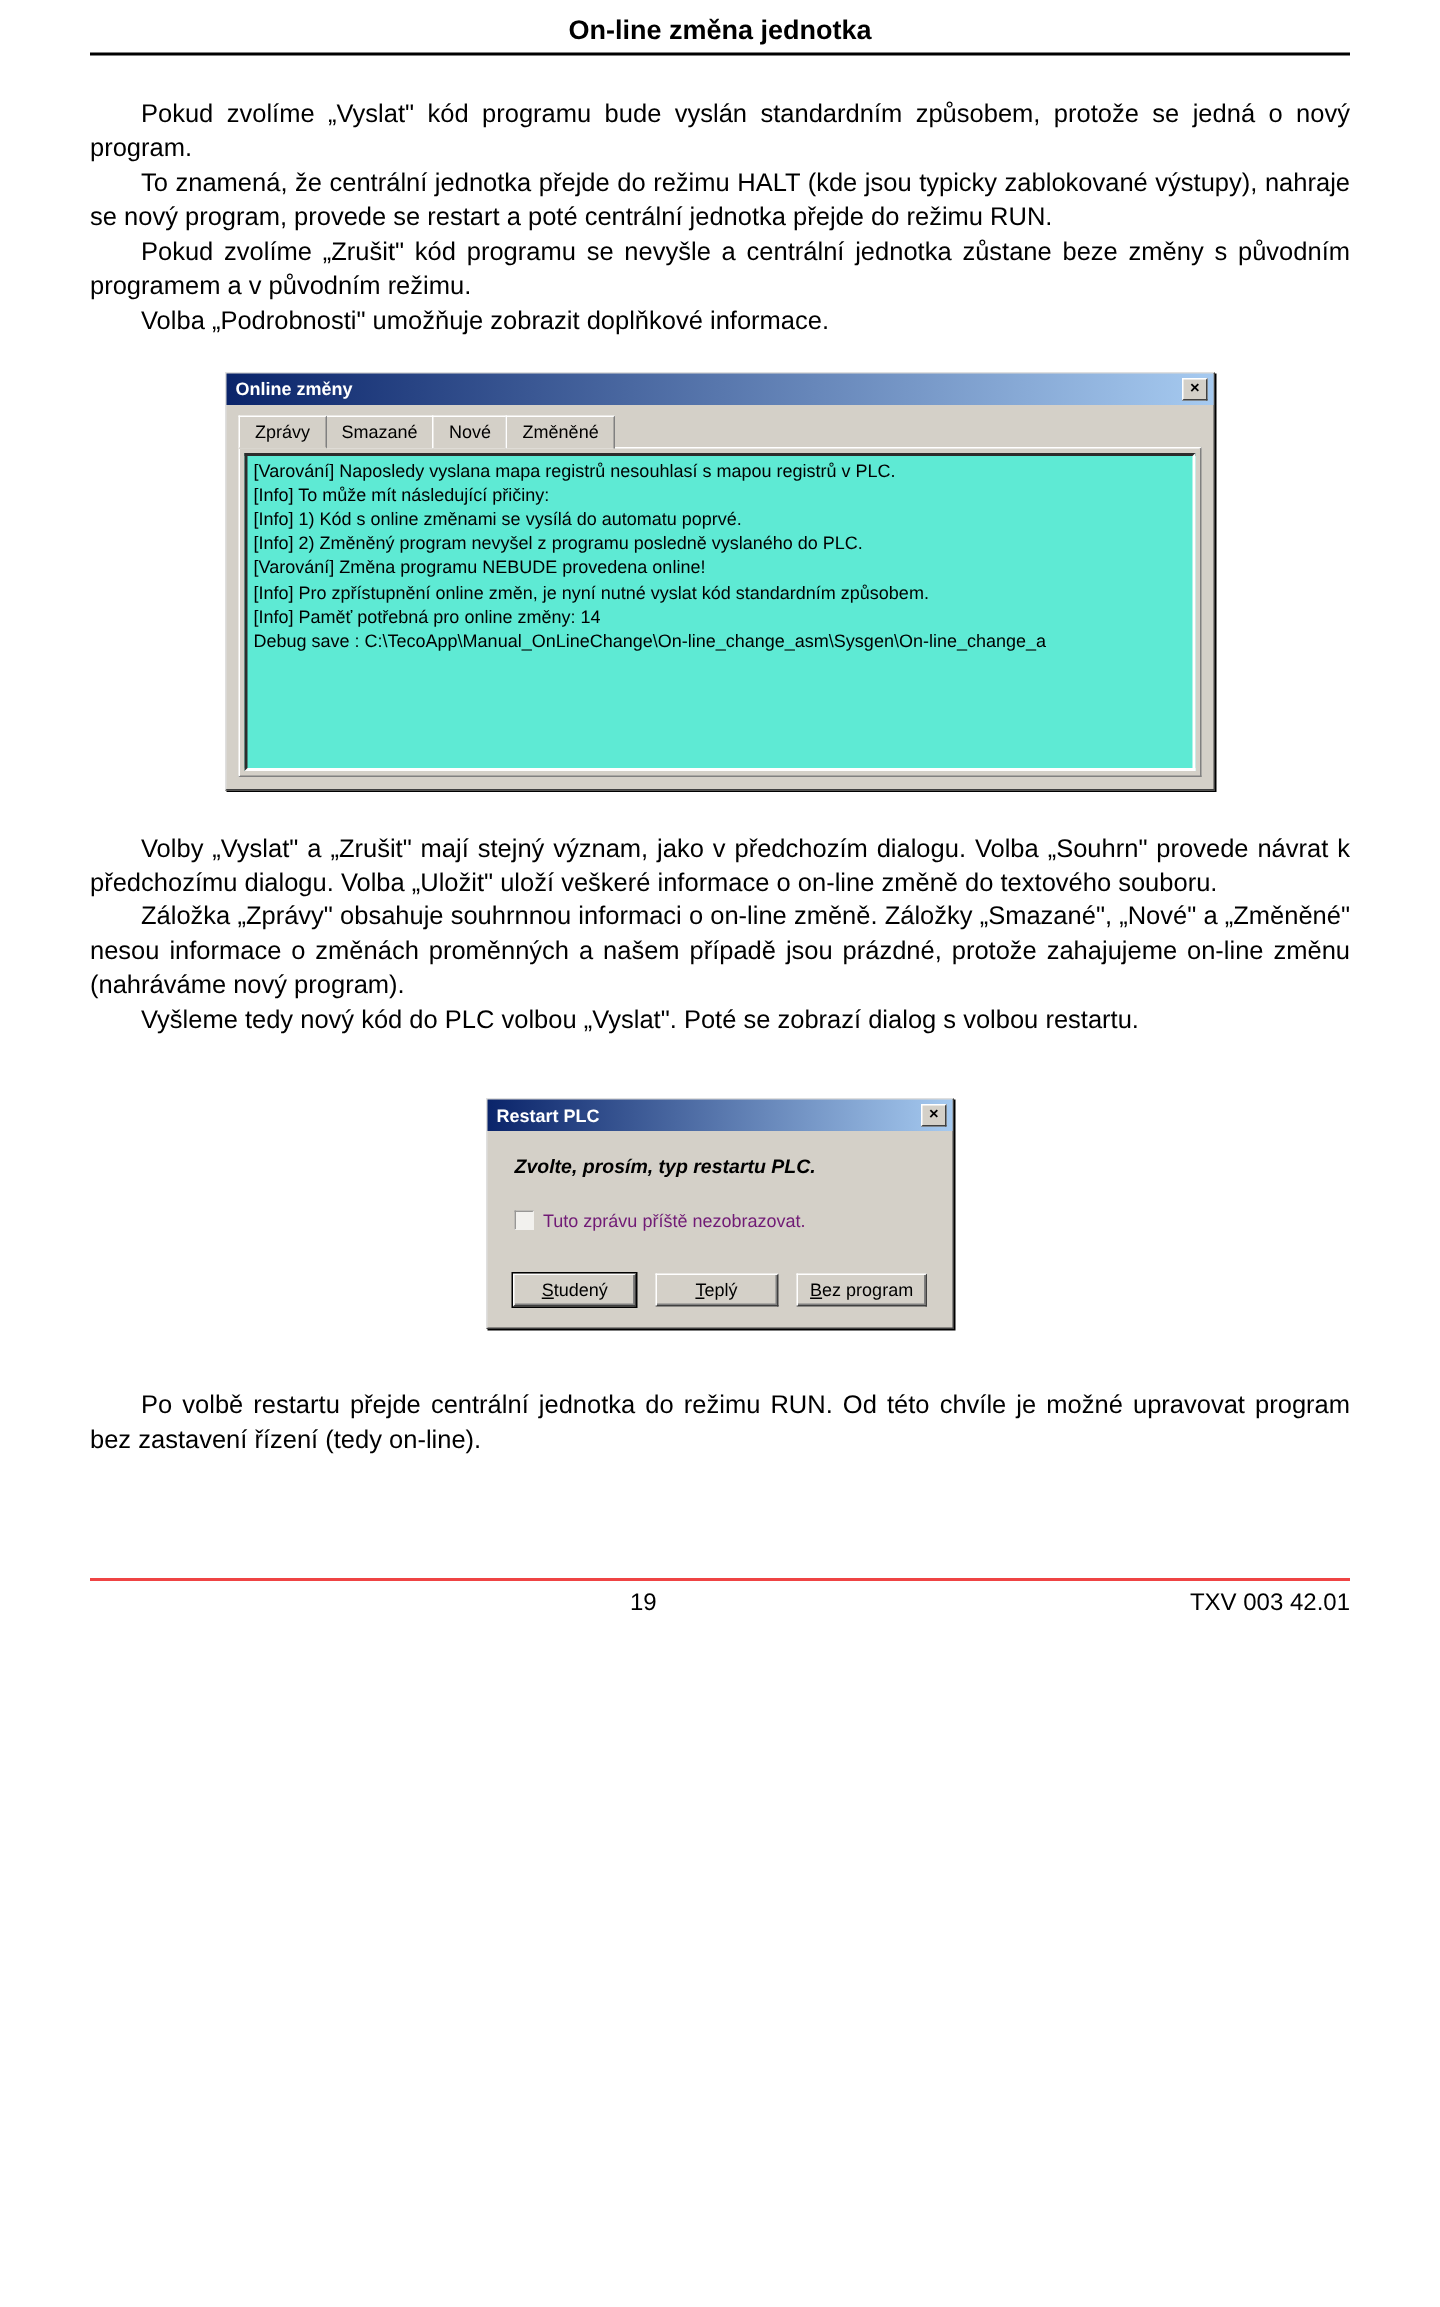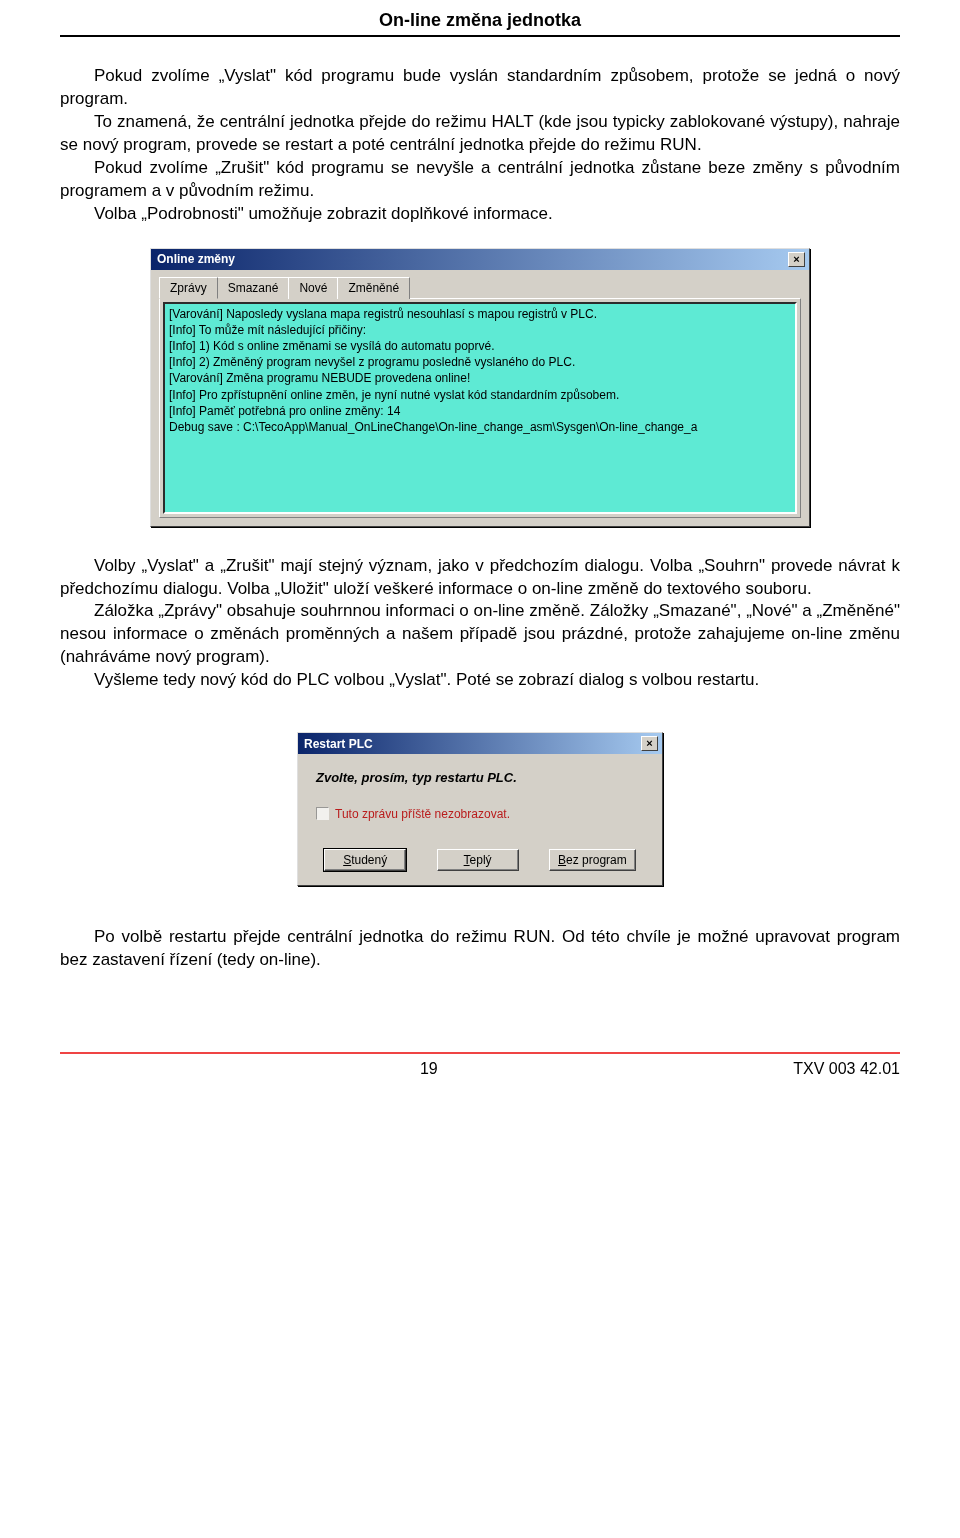--- a/index.html
+++ b/index.html
@@ -38,21 +38,21 @@
     border: 1px solid #404040;
     border-top-color: #dfdfdf;
     border-left-color: #dfdfdf;
     border-right-color: #404040;
     border-bottom-color: #404040;
     font-family: Tahoma, Arial, sans-serif;
     font-size: 12px;
     box-shadow: 1px 1px 0 #000;
   }
   .win-dialog.large { width: 660px; }
-  .win-dialog.small { width: 366px; }
+  .win-dialog.small { width: 312px; }
   .titlebar {
     background: linear-gradient(90deg, #0a246a 0%, #a6caf0 100%);
     color: #fff;
     font-weight: bold;
     padding: 3px 4px 3px 6px;
     display: flex;
     justify-content: space-between;
     align-items: center;
   }
   .titlebar .close {
@@ -145,21 +145,21 @@
   .small-body .prompt {
     font-weight: bold;
     font-size: 13px;
     margin-bottom: 22px;
     font-style: italic;
   }
   .checkbox-row {
     display: flex;
     align-items: flex-start;
     gap: 6px;
-    color: #b91c1c;
+    color: #701a75;
     margin-bottom: 12px;
     font-size: 12px;
   }
   .checkbox-box {
     width: 13px; height: 13px;
     background: #fff;
     border: 1px solid #808080;
     border-top-color: #808080;
     border-left-color: #808080;
     border-right-color: #fff;

